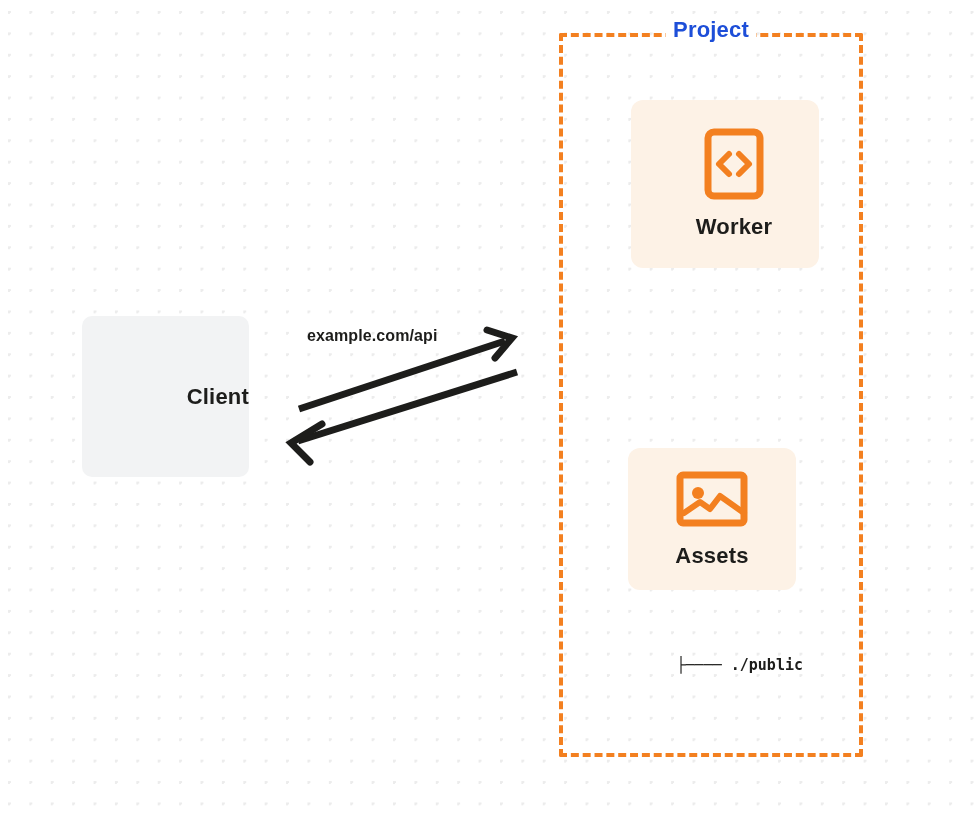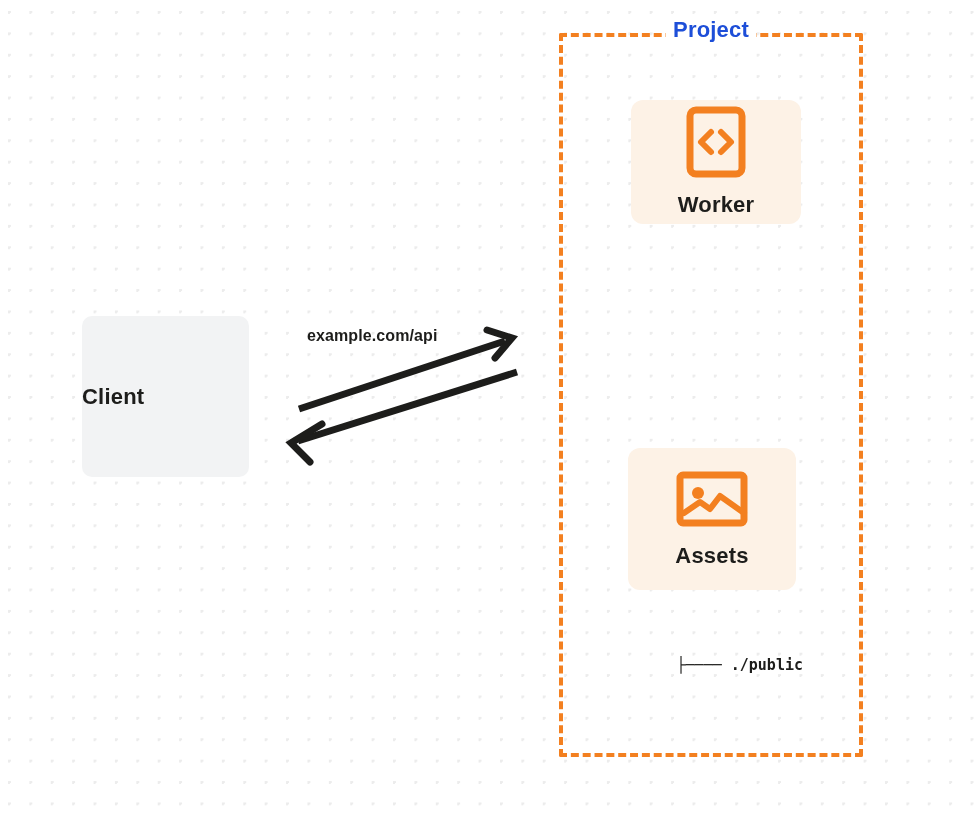--- a/index.html
+++ b/index.html
@@ -29,21 +29,21 @@
   .client-node {
     position: absolute;
     left: 82px;
     top: 316px;
     width: 167px;
     height: 161px;
     background: #f2f3f4;
     border-radius: 10px;
     display: flex;
     align-items: center;
-    justify-content: flex-start;
+    justify-content: flex-end;
   }
   .client-label {
     font-size: 22px;
     font-weight: bold;
     color: #1d1d1b;
     letter-spacing: 0.2px;
   }
 
   
   .arrows-layer {
@@ -104,21 +104,22 @@
     border-radius: 12px;
     display: flex;
     flex-direction: column;
     align-items: center;
     justify-content: center;
   }
   .worker-card {
     left: 72px;
     top: 67px;
     width: 170px;
-    height: 124px;
+    height: 168px;
+    padding-left: 18px;
   }
   .assets-card {
     left: 69px;
     top: 415px;
     width: 168px;
     height: 142px;
   }
   .service-icon {
     display: block;
     margin-bottom: 14px;

